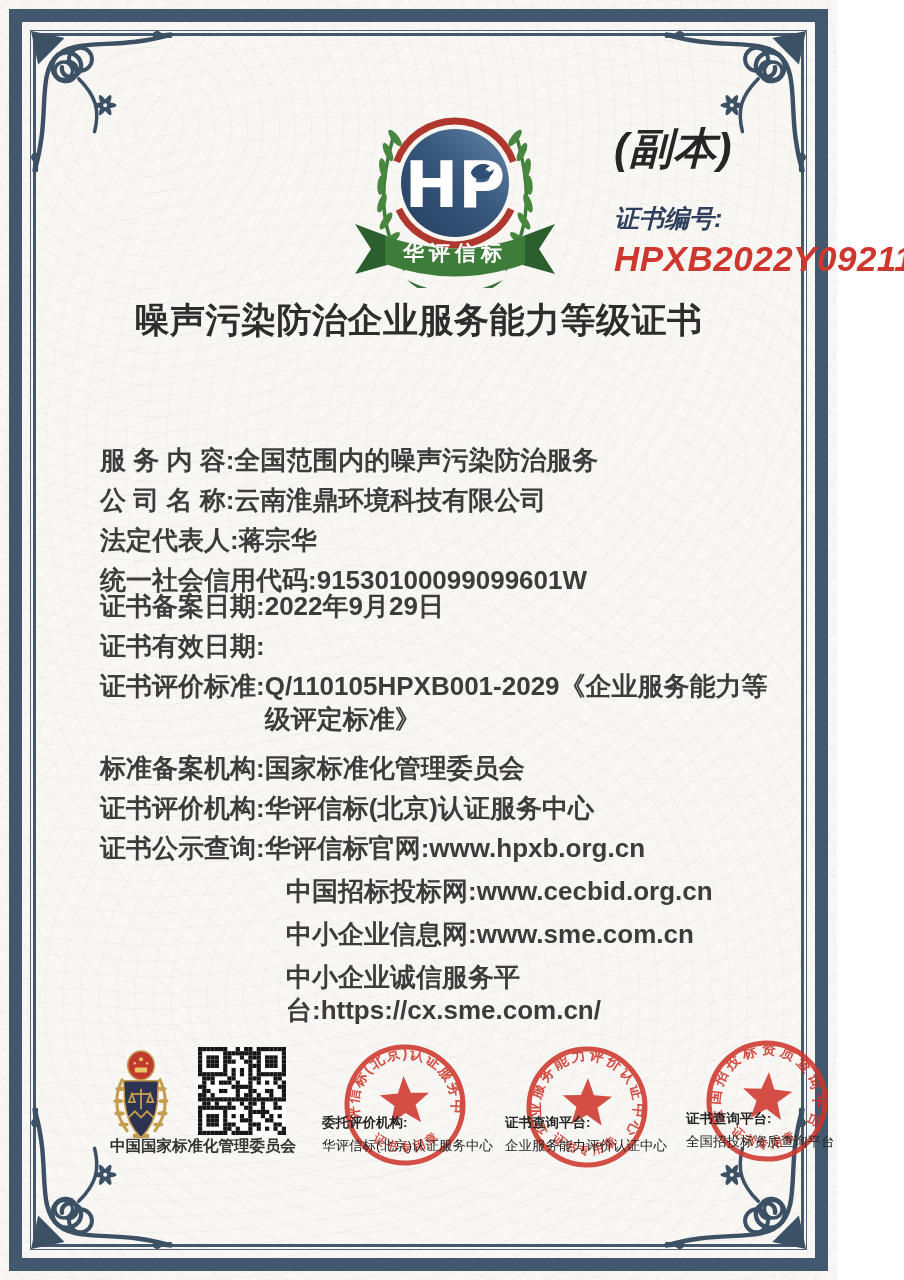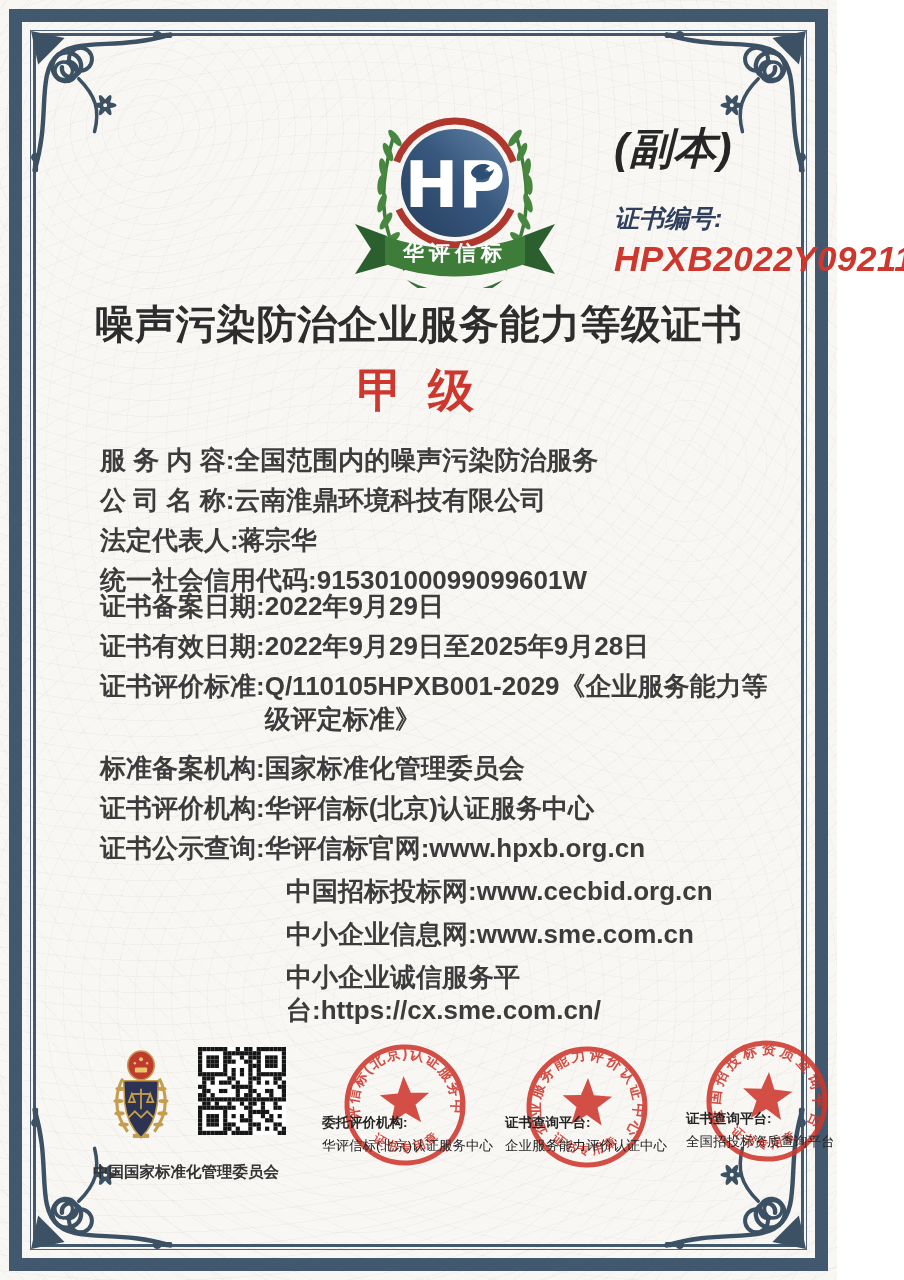--- a/index.html
+++ b/index.html
@@ -25,40 +25,40 @@
   .corner.bl{bottom:24px;left:24px;transform:scaleY(-1);}
   .corner.br{bottom:24px;right:24px;transform:scale(-1,-1);}
   
   .logo{position:absolute;left:345px;top:88px;width:220px;height:200px;}
   .copy-block{position:absolute;left:614px;top:120px;font-style:italic;}
   .copy-label{font-size:43px;font-weight:bold;color:#262626;letter-spacing:1px;}
   .certno-label{margin-top:24px;font-size:25px;font-weight:bold;color:#30405c;}
   .certno-value{margin-top:4px;font-size:35px;font-weight:bold;color:#cd372d;letter-spacing:.5px;}
   
   .title{position:absolute;left:0;right:0;top:297px;text-align:center;
-    font-size:40px;font-weight:800;color:#2d2d2d;letter-spacing:.5px;}
+    font-size:35px;font-weight:800;color:#2d2d2d;letter-spacing:.5px;}
   .grade{position:absolute;left:0;right:0;top:360px;text-align:center;
     font-size:46px;font-weight:800;color:#cd372d;letter-spacing:6px;}
   
   .block{position:absolute;left:100px;width:712px;}
   .b-company{top:444px;}
   .b-cert{top:590px;}
   .b-agency{top:752px;}
   .row{display:flex;align-items:flex-start;margin-bottom:7px;
     font-size:26px;font-weight:600;color:#3c3c3c;line-height:1.27;}
   .row .lbl{white-space:nowrap;flex:0 0 auto;}
   .row .val{max-width:515px;}
   .row.indent{padding-left:186px;}
   .row.link{margin-bottom:10px;}
   .lbl:empty{display:none;}
   
   .emblem{position:absolute;left:110px;top:1050px;width:62px;height:92px;}
   .qr{position:absolute;left:198px;top:1047px;width:88px;height:88px;}
-  .sac-caption{position:absolute;left:93px;top:1136px;width:220px;
-    font-size:15.5px;font-weight:600;color:#333;margin-top:26px;}
+  .sac-caption{position:absolute;left:93px;top:1136px;width:220px;text-align:center;
+    font-size:15.5px;font-weight:600;color:#333;}
   .seal{position:absolute;width:150px;height:150px;opacity:.88;}
   .seal1{left:330px;top:1030px;transform:rotate(-3deg);}
   .seal2{left:512px;top:1032px;transform:rotate(2deg);}
   .seal3{left:692px;top:1026px;transform:rotate(4deg);}
   .seal-caption{position:absolute;font-size:13.5px;color:#242424;line-height:1.7;white-space:nowrap;z-index:5;}
   .sc1{left:322px;top:1112px;}
   .sc2{left:505px;top:1112px;}
   .sc3{left:686px;top:1108px;}
   .seal-caption .b{font-weight:bold;}
 </style>
@@ -142,21 +142,20 @@
     <text x="110" y="172" font-size="21" font-weight="bold" fill="#ffffff" text-anchor="middle" letter-spacing="5">华评信标</text>
   </svg>
 
   <div class="copy-block">
     <div class="copy-label">(副本)</div>
     <div class="certno-label">证书编号:</div>
     <div class="certno-value">HPXB2022Y09211</div>
   </div>
 
   <h1 class="title" style="margin:0">噪声污染防治企业服务能力等级证书</h1>
-  <div class="grade">甲 级</div>
 
   <div class="block b-company">
     <div class="row">
         <span class="lbl">服 务 内 容:</span>
         <span class="val">全国范围内的噪声污染防治服务</span>
       </div>
     <div class="row">
         <span class="lbl">公 司 名 称:</span>
         <span class="val">云南淮鼎环境科技有限公司</span>
       </div>
@@ -170,21 +169,20 @@
       </div>
   </div>
 
   <div class="block b-cert">
     <div class="row">
         <span class="lbl">证书备案日期:</span>
         <span class="val">2022年9月29日</span>
       </div>
     <div class="row">
         <span class="lbl">证书有效日期:</span>
-        <span class="val">2022年9月29日至2025年9月28日</span>
       </div>
     <div class="row">
         <span class="lbl">证书评价标准:</span>
         <span class="val">Q/110105HPXB001-2029《企业服务能力等级评定标准》</span>
       </div>
   </div>
 
   <div class="block b-agency">
     <div class="row">
         <span class="lbl">标准备案机构:</span>

